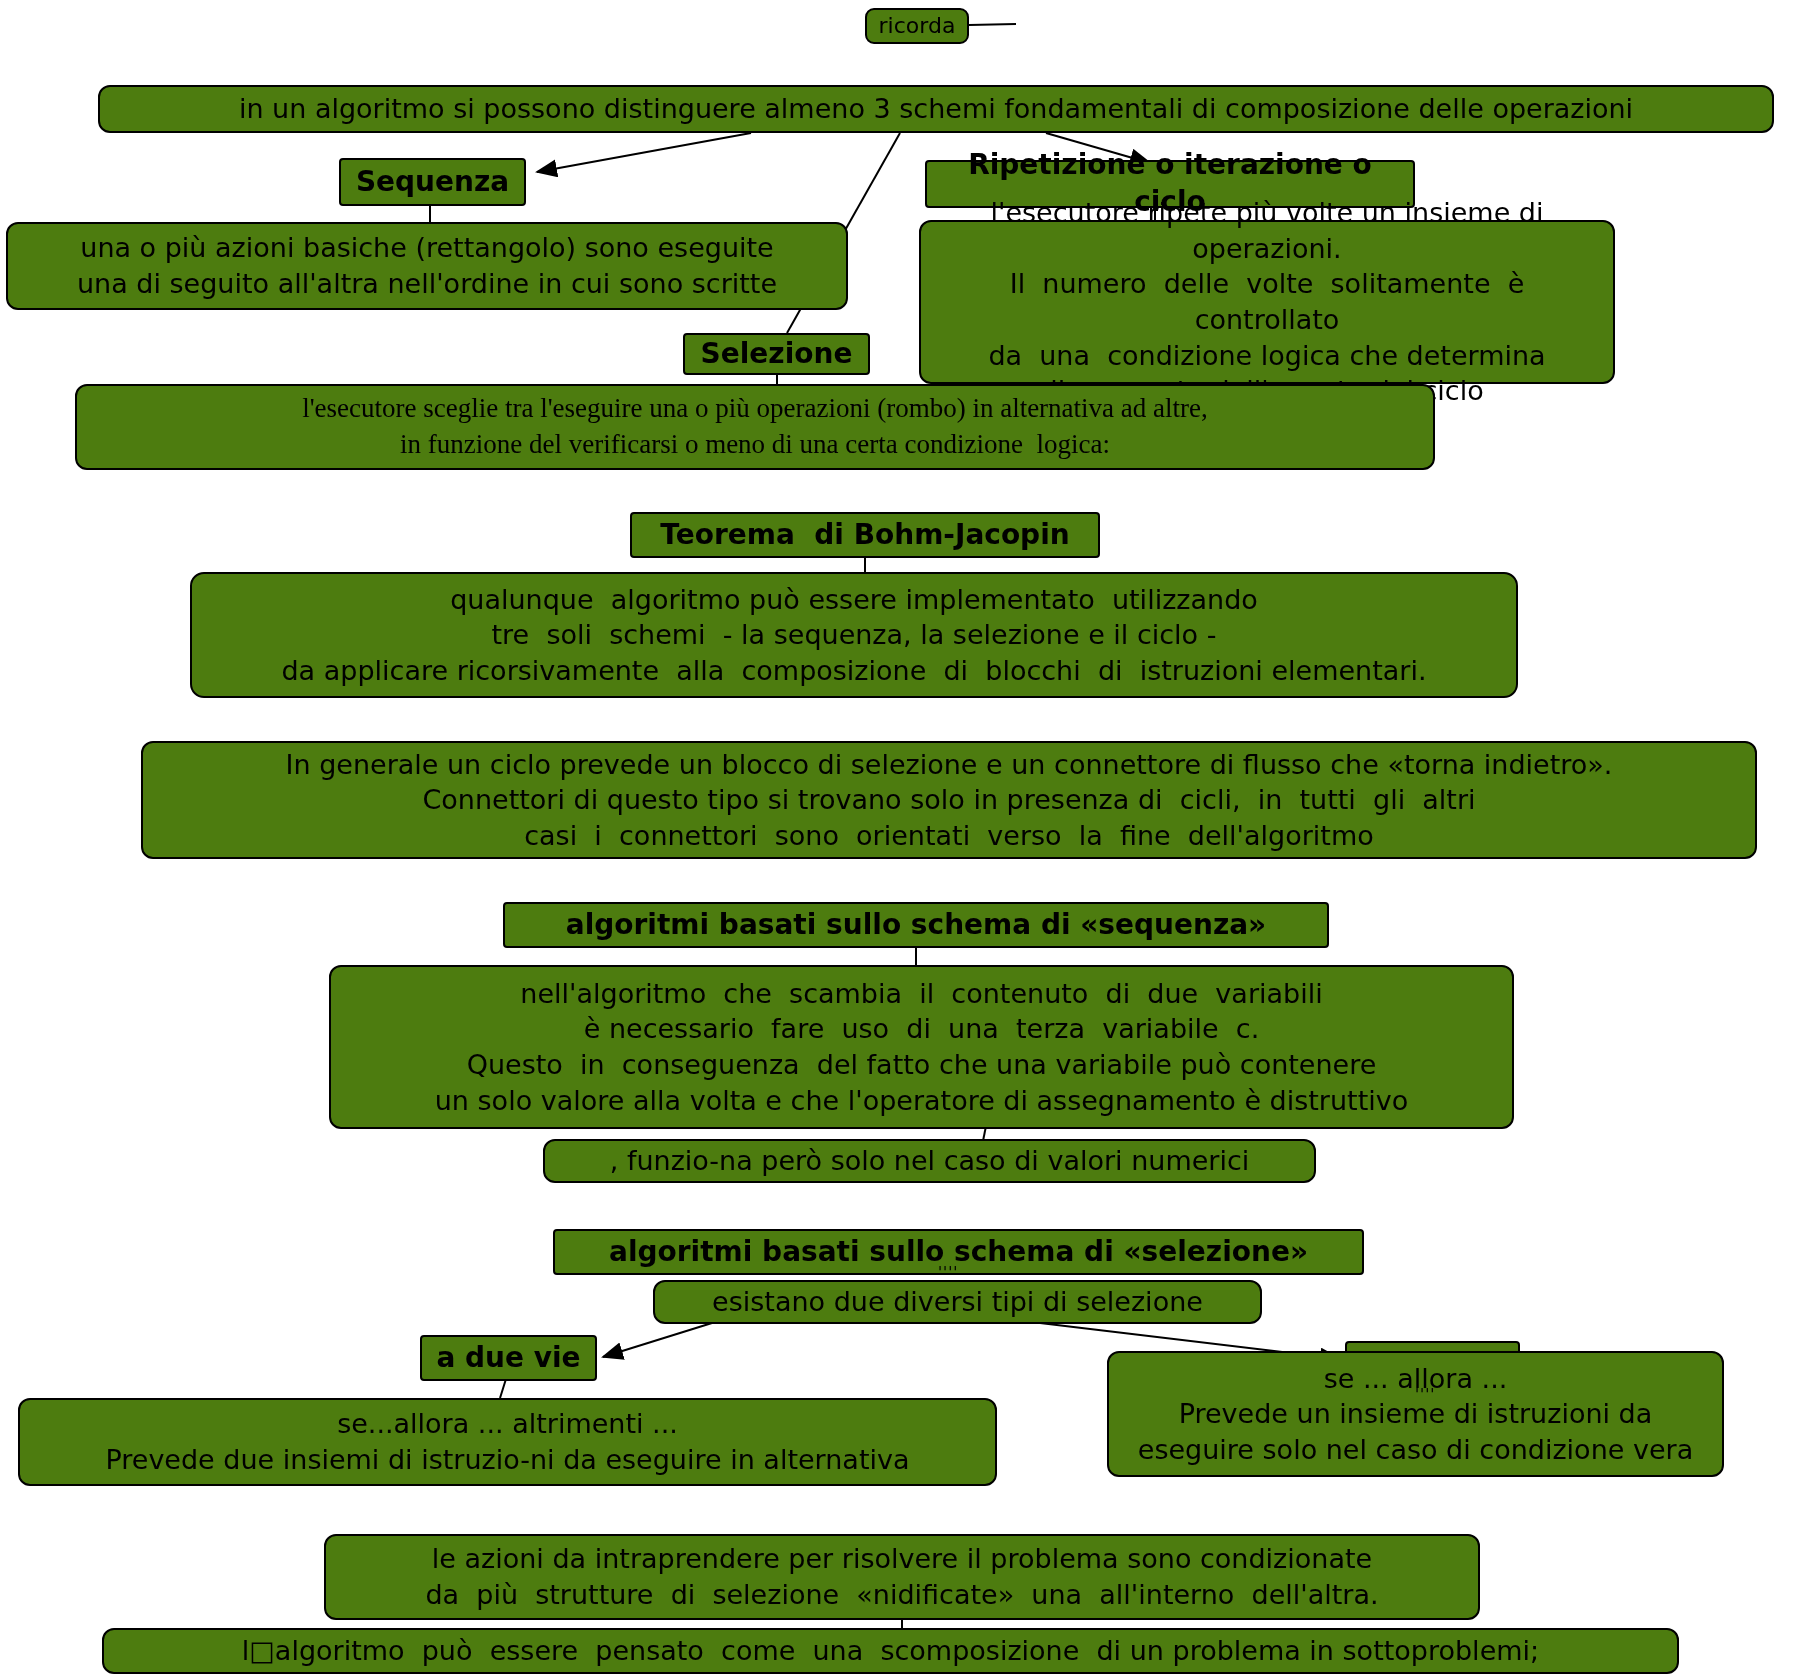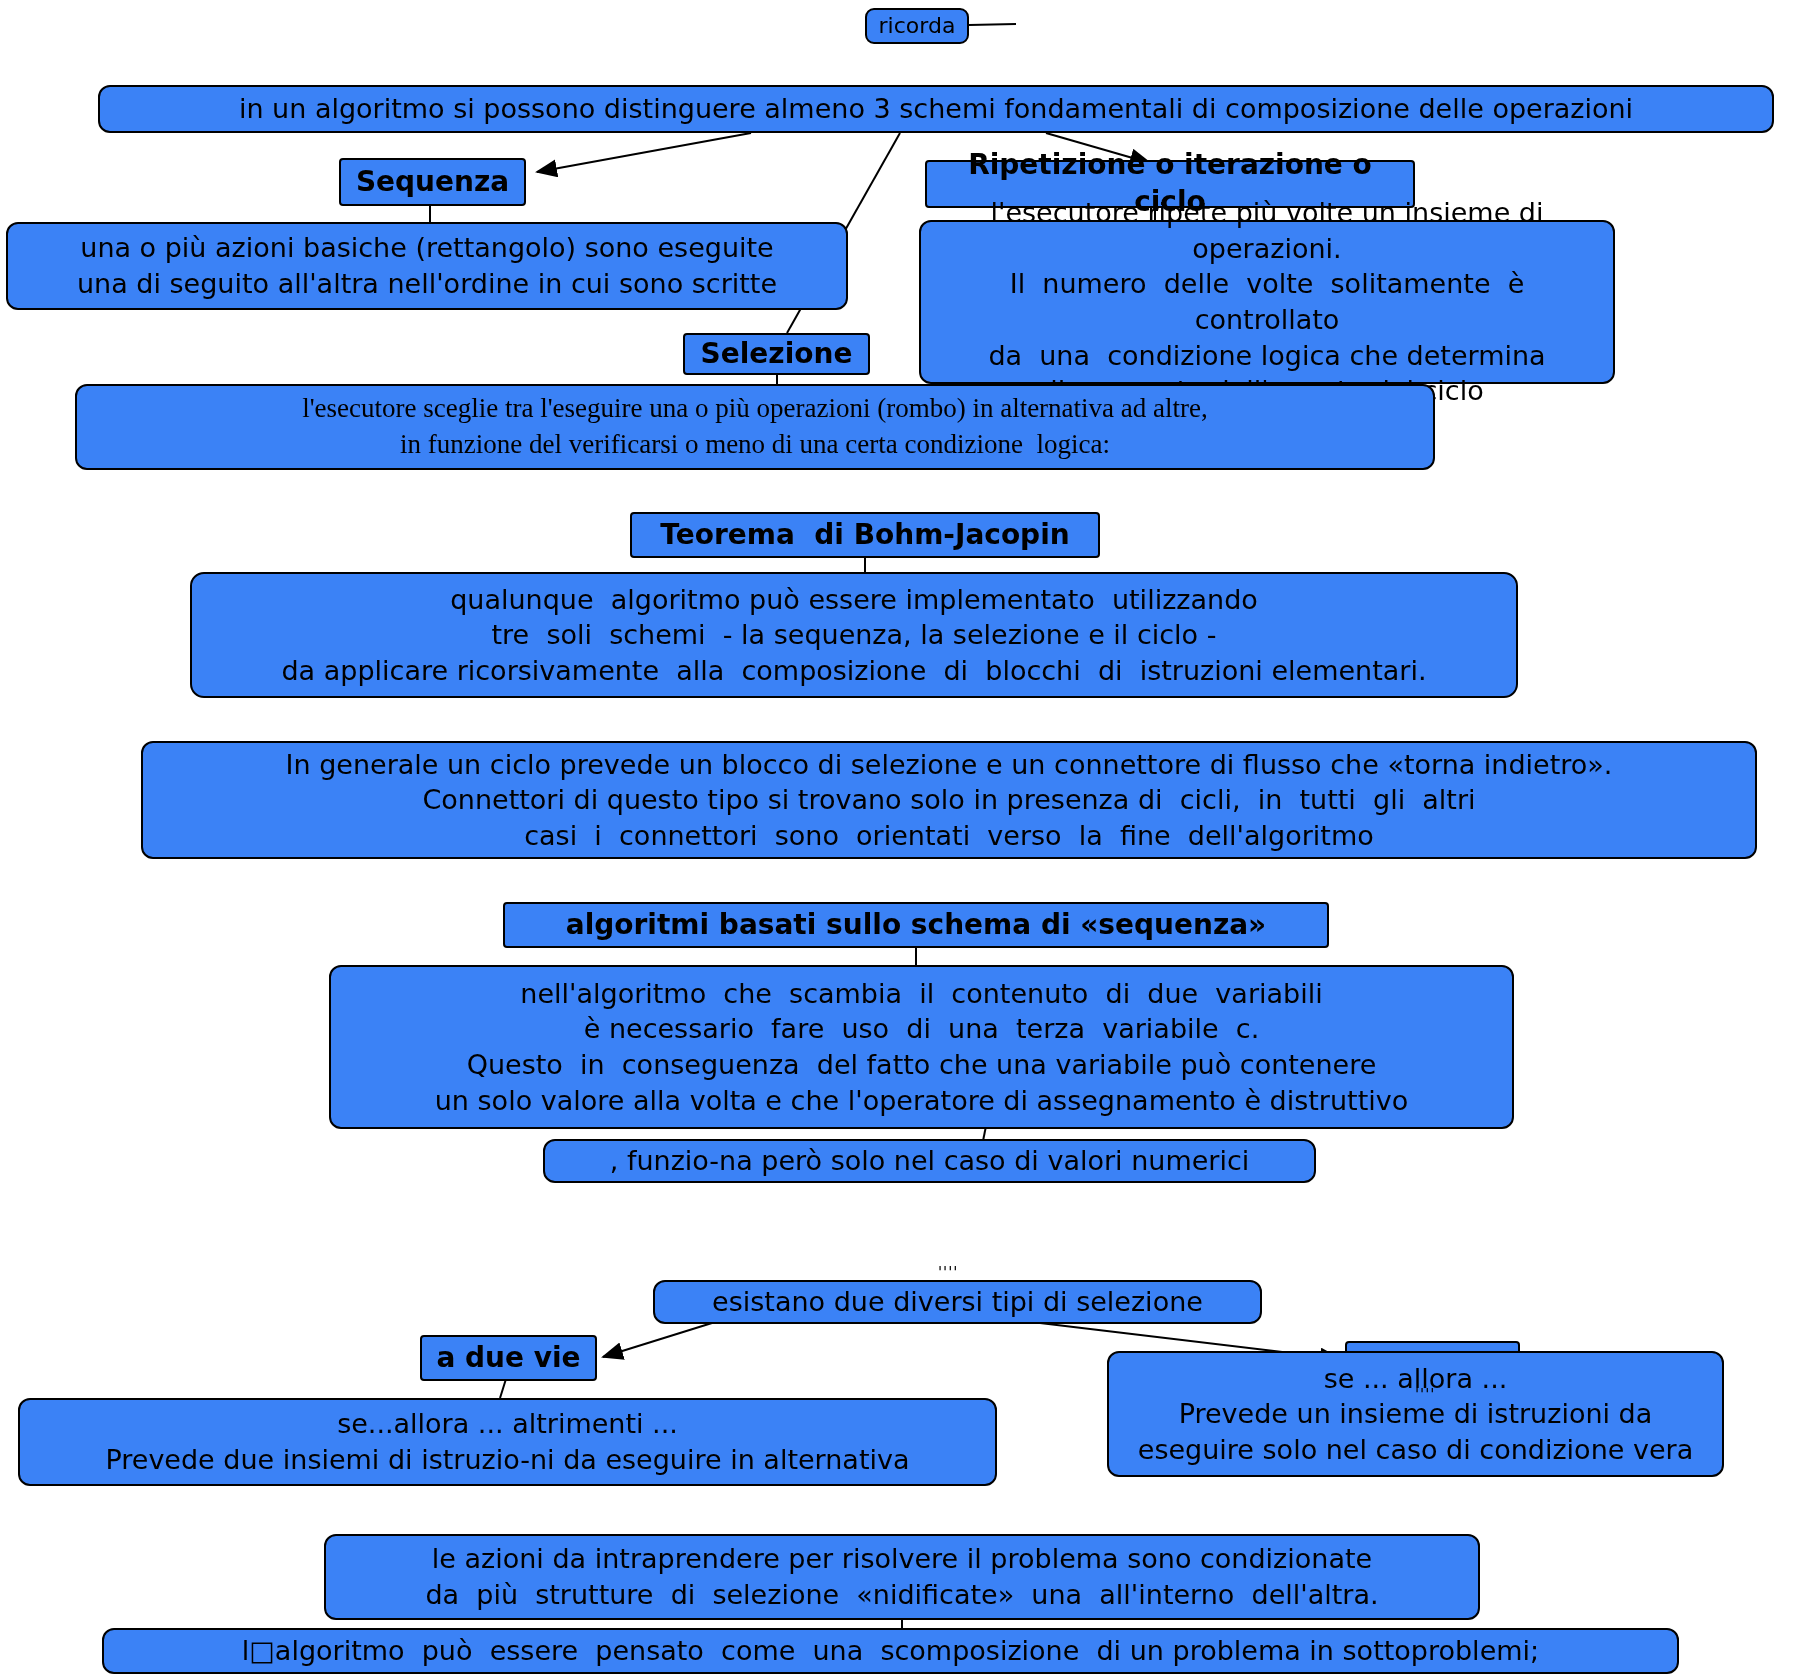--- a/index.html
+++ b/index.html
@@ -1,20 +1,20 @@
 <!DOCTYPE html>
 <html><head>
 <meta charset="utf-8">
 <style>
   html,body{margin:0;padding:0;background:#ffffff;}
   #stage{position:relative;width:1803px;height:1674px;background:#fff;overflow:hidden;
          font-family:"DejaVu Sans","Liberation Sans",sans-serif;color:#000;}
   #wires{position:absolute;left:0;top:0;z-index:0;}
   .node{position:absolute;z-index:1;display:flex;align-items:center;justify-content:center;
-        text-align:center;background:#3b82f6;border:2px solid #000;border-radius:12px;
+        text-align:center;background:#4d7c0f;border:2px solid #000;border-radius:12px;
         box-sizing:border-box;white-space:pre-wrap;line-height:1.32;font-size:27px;
         padding:2px 8px;}
   .hdr{font-weight:bold;font-size:28px;border-radius:4px;}
   .f22{font-size:22px;border-radius:9px;}
   .mark{position:absolute;z-index:2;font-size:15px;letter-spacing:1px;color:#000;
         font-style:italic;line-height:1;}
 </style>
 </head>
 <body>
 
@@ -78,20 +78,21 @@
 
   <div class="node hdr" style="left:503px;top:902px;width:826px;height:46px;">algoritmi basati sullo schema di «sequenza»</div>
 
   <div class="node" style="left:329px;top:965px;width:1185px;height:164px;">nell'algoritmo  che  scambia  il  contenuto  di  due  variabili
 è necessario  fare  uso  di  una  terza  variabile  c.
 Questo  in  conseguenza  del fatto che una variabile può contenere
 un solo valore alla volta e che l'operatore di assegnamento è distruttivo</div>
 
   <div class="node" style="left:543px;top:1139px;width:773px;height:44px;">, funzio-na però solo nel caso di valori numerici</div>
 
+  <div class="node hdr" style="left:553px;top:1229px;width:811px;height:46px;">algoritmi basati sullo schema di «selezione»</div>
 
   <span class="mark" style="left:938px;top:1266px;">''''</span>
 
   <div class="node" style="left:653px;top:1280px;width:609px;height:44px;">esistano due diversi tipi di selezione</div>
 
   <div class="node hdr" style="left:420px;top:1335px;width:177px;height:46px;">a due vie</div>
 
   <div class="node hdr" style="left:1345px;top:1341px;width:175px;height:46px;">a una via</div>
 
   <span class="mark" style="left:1415px;top:1388px;">''''</span>

